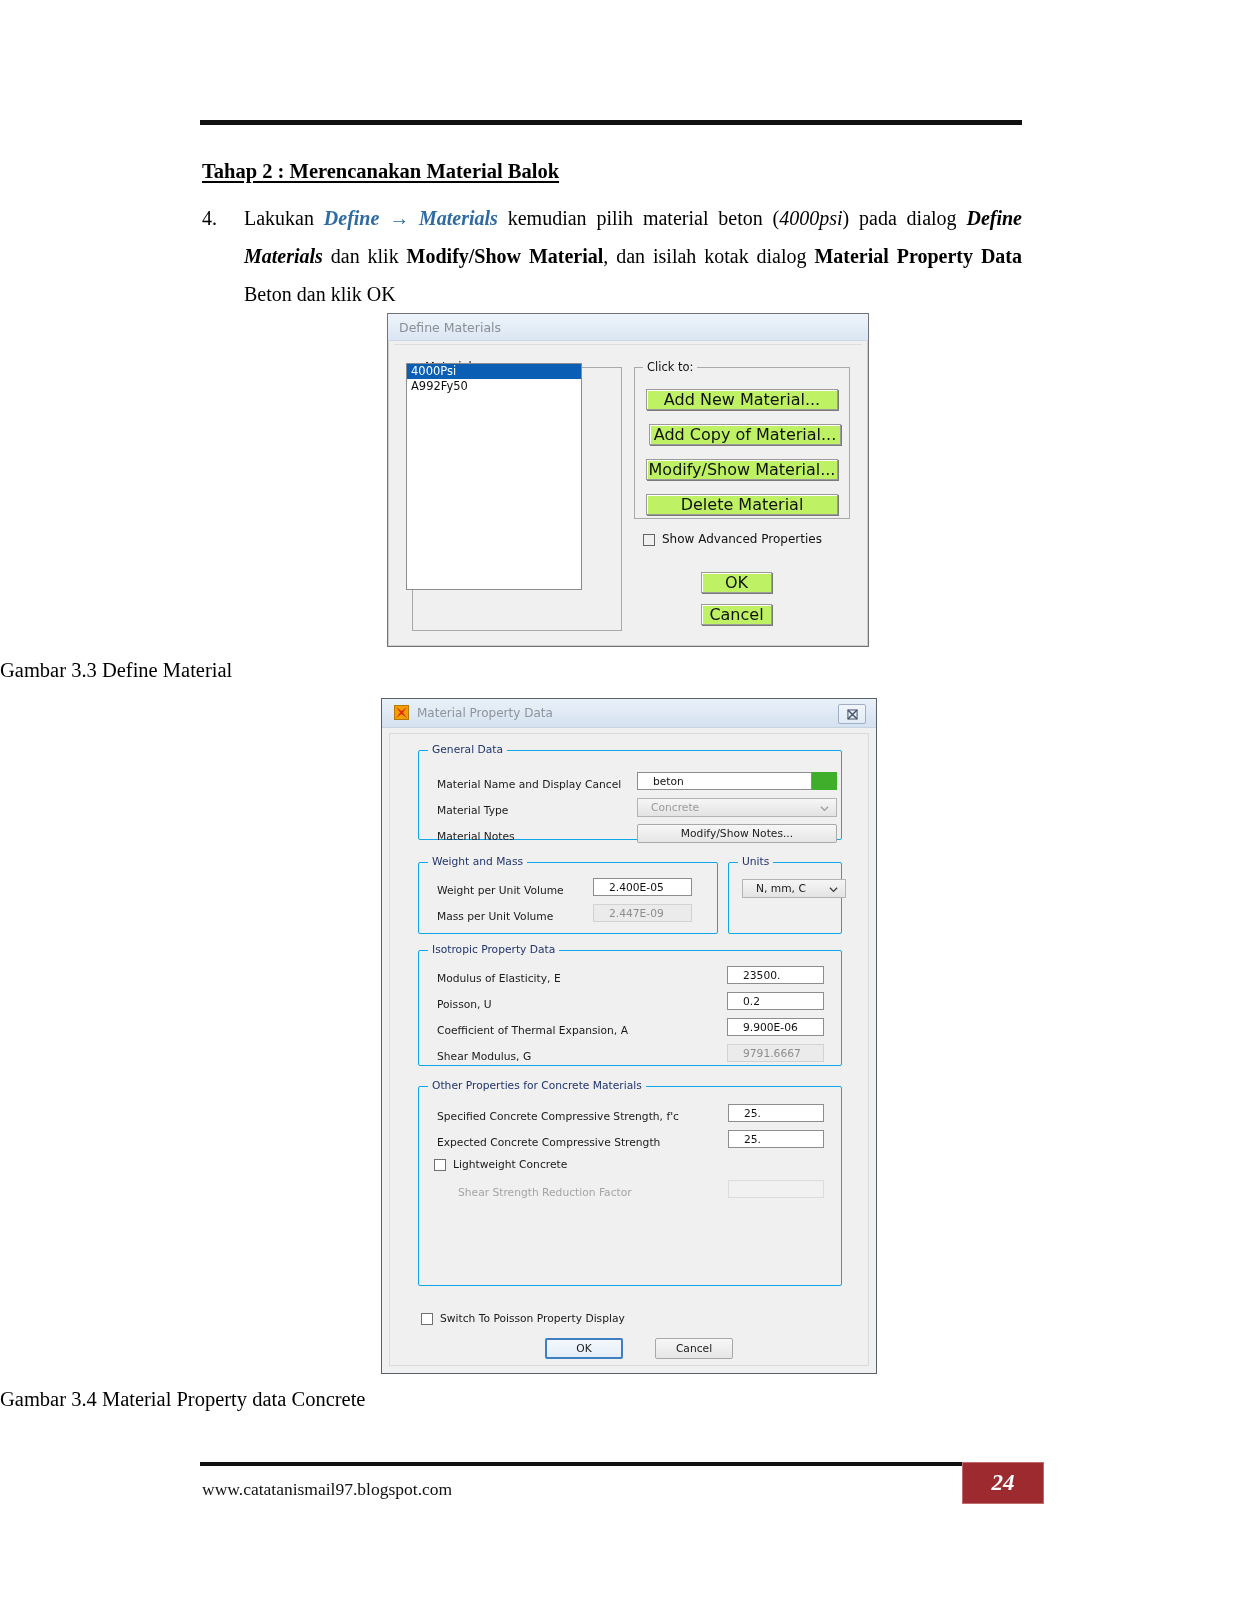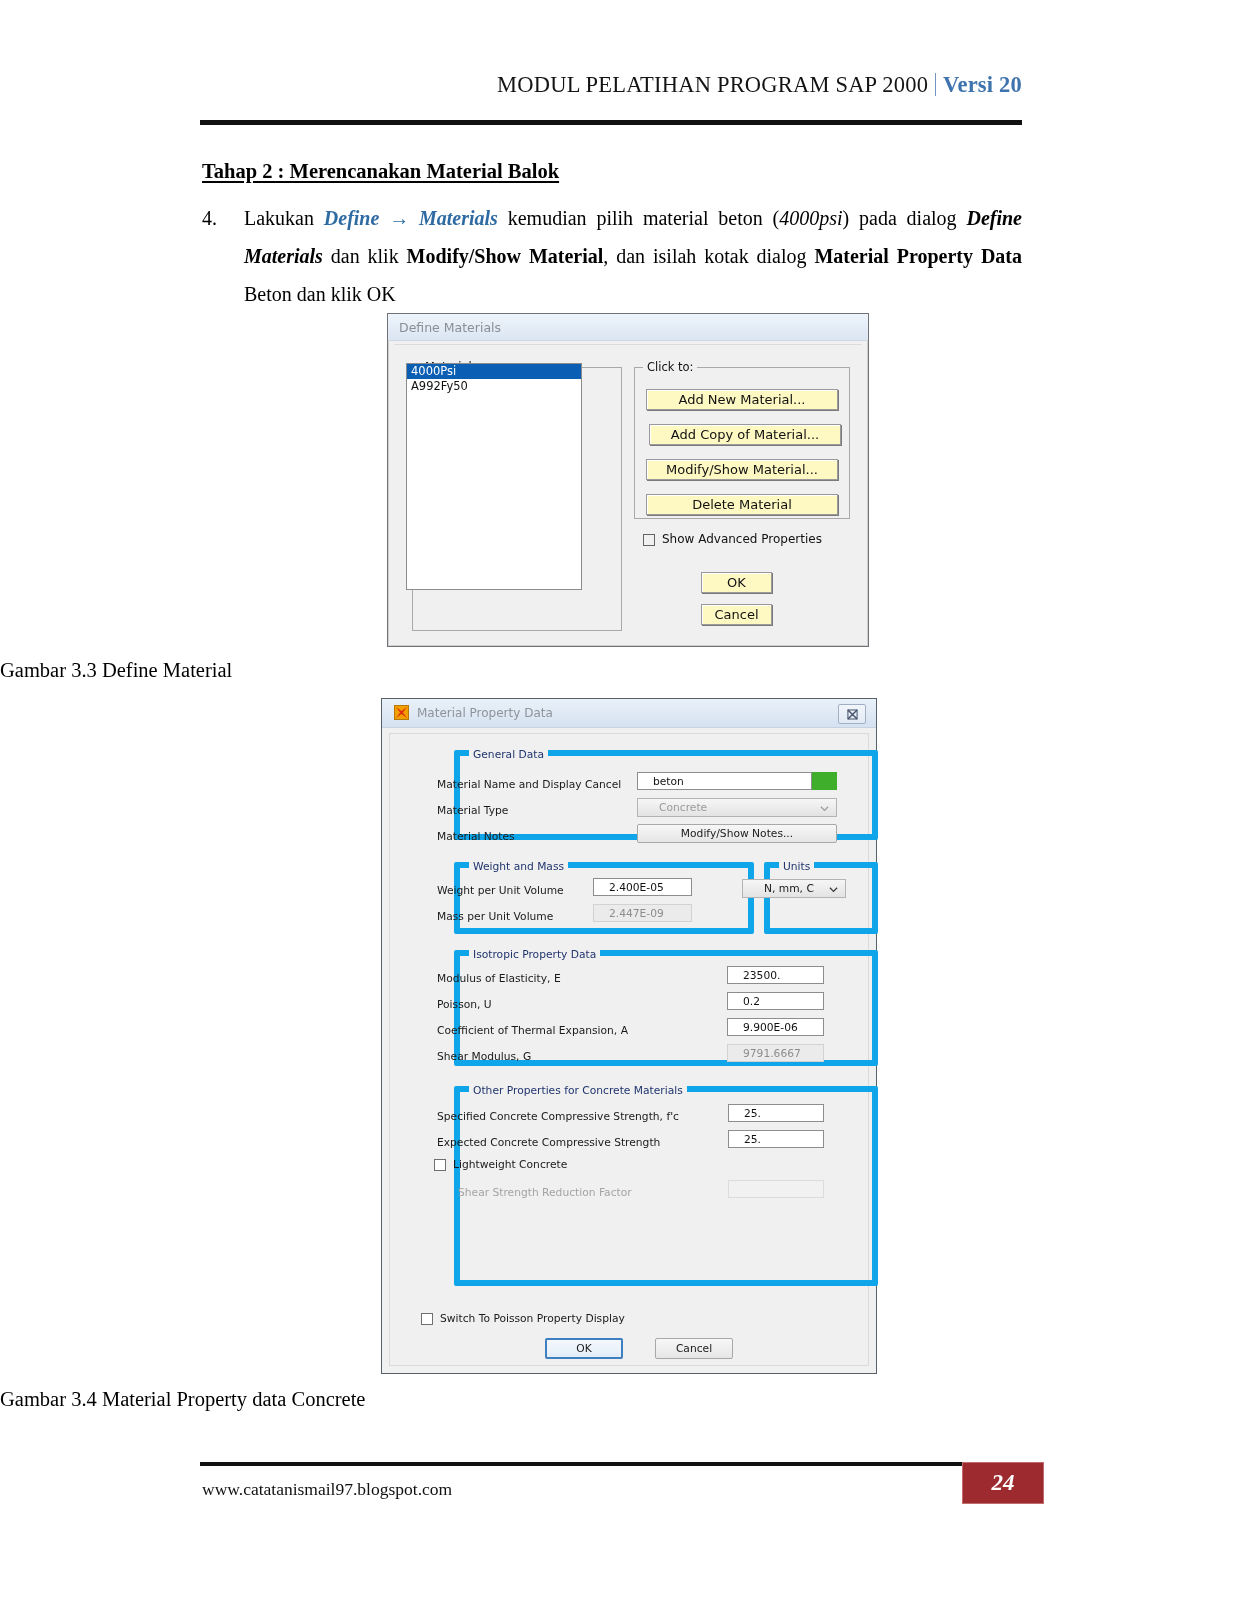--- a/index.html
+++ b/index.html
@@ -174,25 +174,25 @@
     line-height: 13px;
     white-space: nowrap;
   }
   .listbox .li.sel {
     background: #0a5fb5;
     color: #fff;
   }
 
   .w95btn {
     position: absolute;
-    background: #fef9c3;
+    background: #bef264;
     border: 1px solid #9a9a9a;
     box-shadow: 1px 1px 0 #7a7a7a, inset 1px 1px 0 #ffffff;
     font-family: "DejaVu Sans", sans-serif;
-    font-size: 13px;
+    font-size: 16px;
     color: #111;
     display: flex;
     align-items: center;
     justify-content: center;
     box-sizing: border-box;
   }
   #b-addnew   { left: 252px; top: 44px;  width: 192px; height: 21px; }
   #b-addcopy  { left: 255px; top: 79px;  width: 192px; height: 21px; }
   #b-modify   { left: 252px; top: 114px; width: 192px; height: 21px; }
   #b-delete   { left: 252px; top: 149px; width: 192px; height: 21px; }
@@ -258,25 +258,24 @@
   .dlg2 .client2 {
     position: absolute;
     left: 7px; top: 34px; right: 7px; bottom: 7px;
     background: #f0f0f0;
     border: 1px solid #dadada;
   }
 
   
   .gb7 {
     position: absolute;
-    border: 6px solid #0ea5e9;
+    border: 1px solid #0ea5e9;
     border-radius: 2px;
     box-sizing: border-box;
     background: transparent;
-    margin-left: 36px;
   }
   .gb7 > .lg {
     position: absolute;
     top: -8px; left: 9px;
     background: #f0f0f0;
     padding: 0 4px;
     color: #20356e;
     font-size: 10.7px;
     white-space: nowrap;
   }
@@ -318,21 +317,21 @@
   }
 
   .combo {
     position: absolute;
     height: 19px;
     background: linear-gradient(180deg,#f6f6f6,#e3e3e3);
     border: 1px solid #b4b4b4;
     box-sizing: border-box;
     display: flex;
     align-items: center;
-    padding-left: 21px;
+    padding-left: 13px;
     font-size: 10.7px;
     color: #1a1a1a;
   }
   .combo.dis { color: #9b9b9b; }
   .combo .arrow {
     position: absolute;
     right: 7px; top: 50%;
     transform: translateY(-55%);
     width: 9px; height: 9px;
   }
@@ -403,23 +402,20 @@
     font-weight: bold;
     font-style: italic;
     font-family: "Liberation Serif", serif;
   }
 </style>
 </head>
 <body>
 
 <div class="page">
 
-  <div class="hdr">
-    <span class="t1">MODUL PELATIHAN PROGRAM SAP 2000</span><span class="sep"></span><span class="t2">Versi 20</span>
-  </div>
   <div class="hdr-rule"></div>
 
   <div class="h-tahap">Tahap 2 : Merencanakan Material Balok</div>
 
   <div class="para">
     <span class="num">4.</span>
     <span class="ptext"><span>Lakukan </span><span class="i-blue">Define → Materials</span><span> kemudian pilih material beton (</span><span class="it">4000psi</span><span>) pada dialog </span><span class="bi">Define Materials</span><span> dan klik </span><span class="b">Modify/Show Material</span><span>, dan isilah kotak dialog </span><span class="b">Material Property Data</span><span> Beton dan klik OK</span></span>
   </div>
 
   <div class="dlg1">

